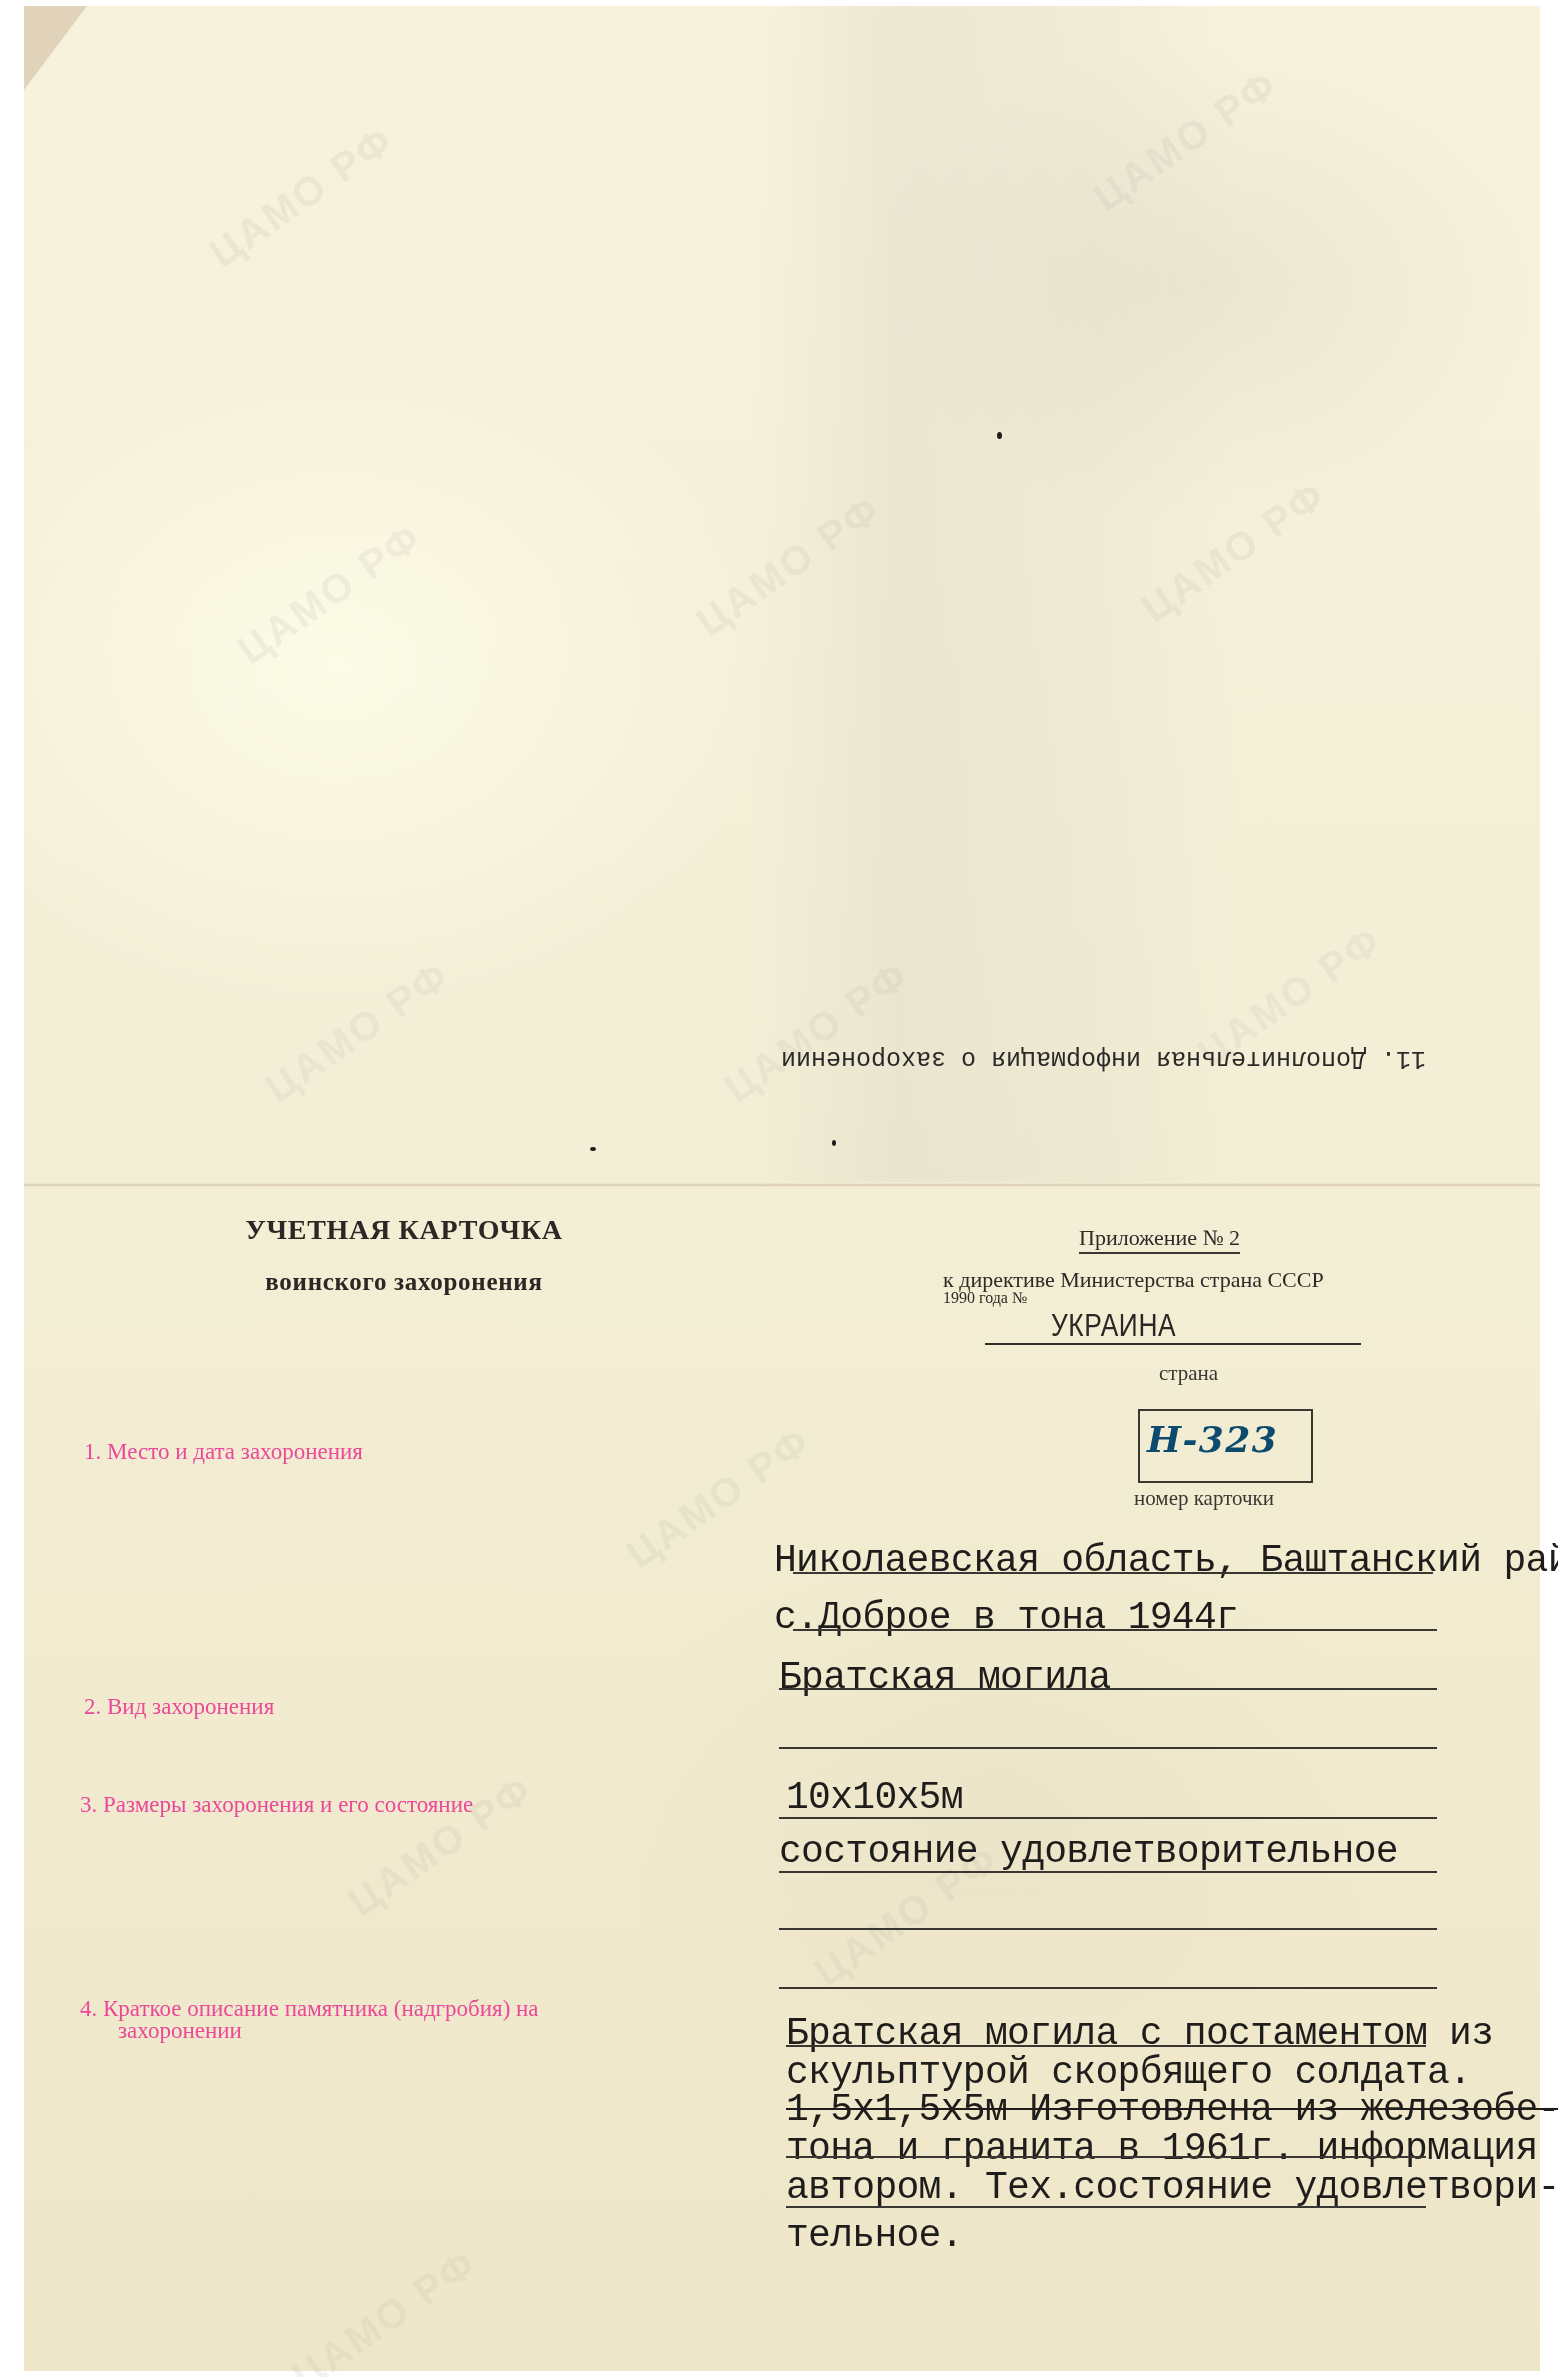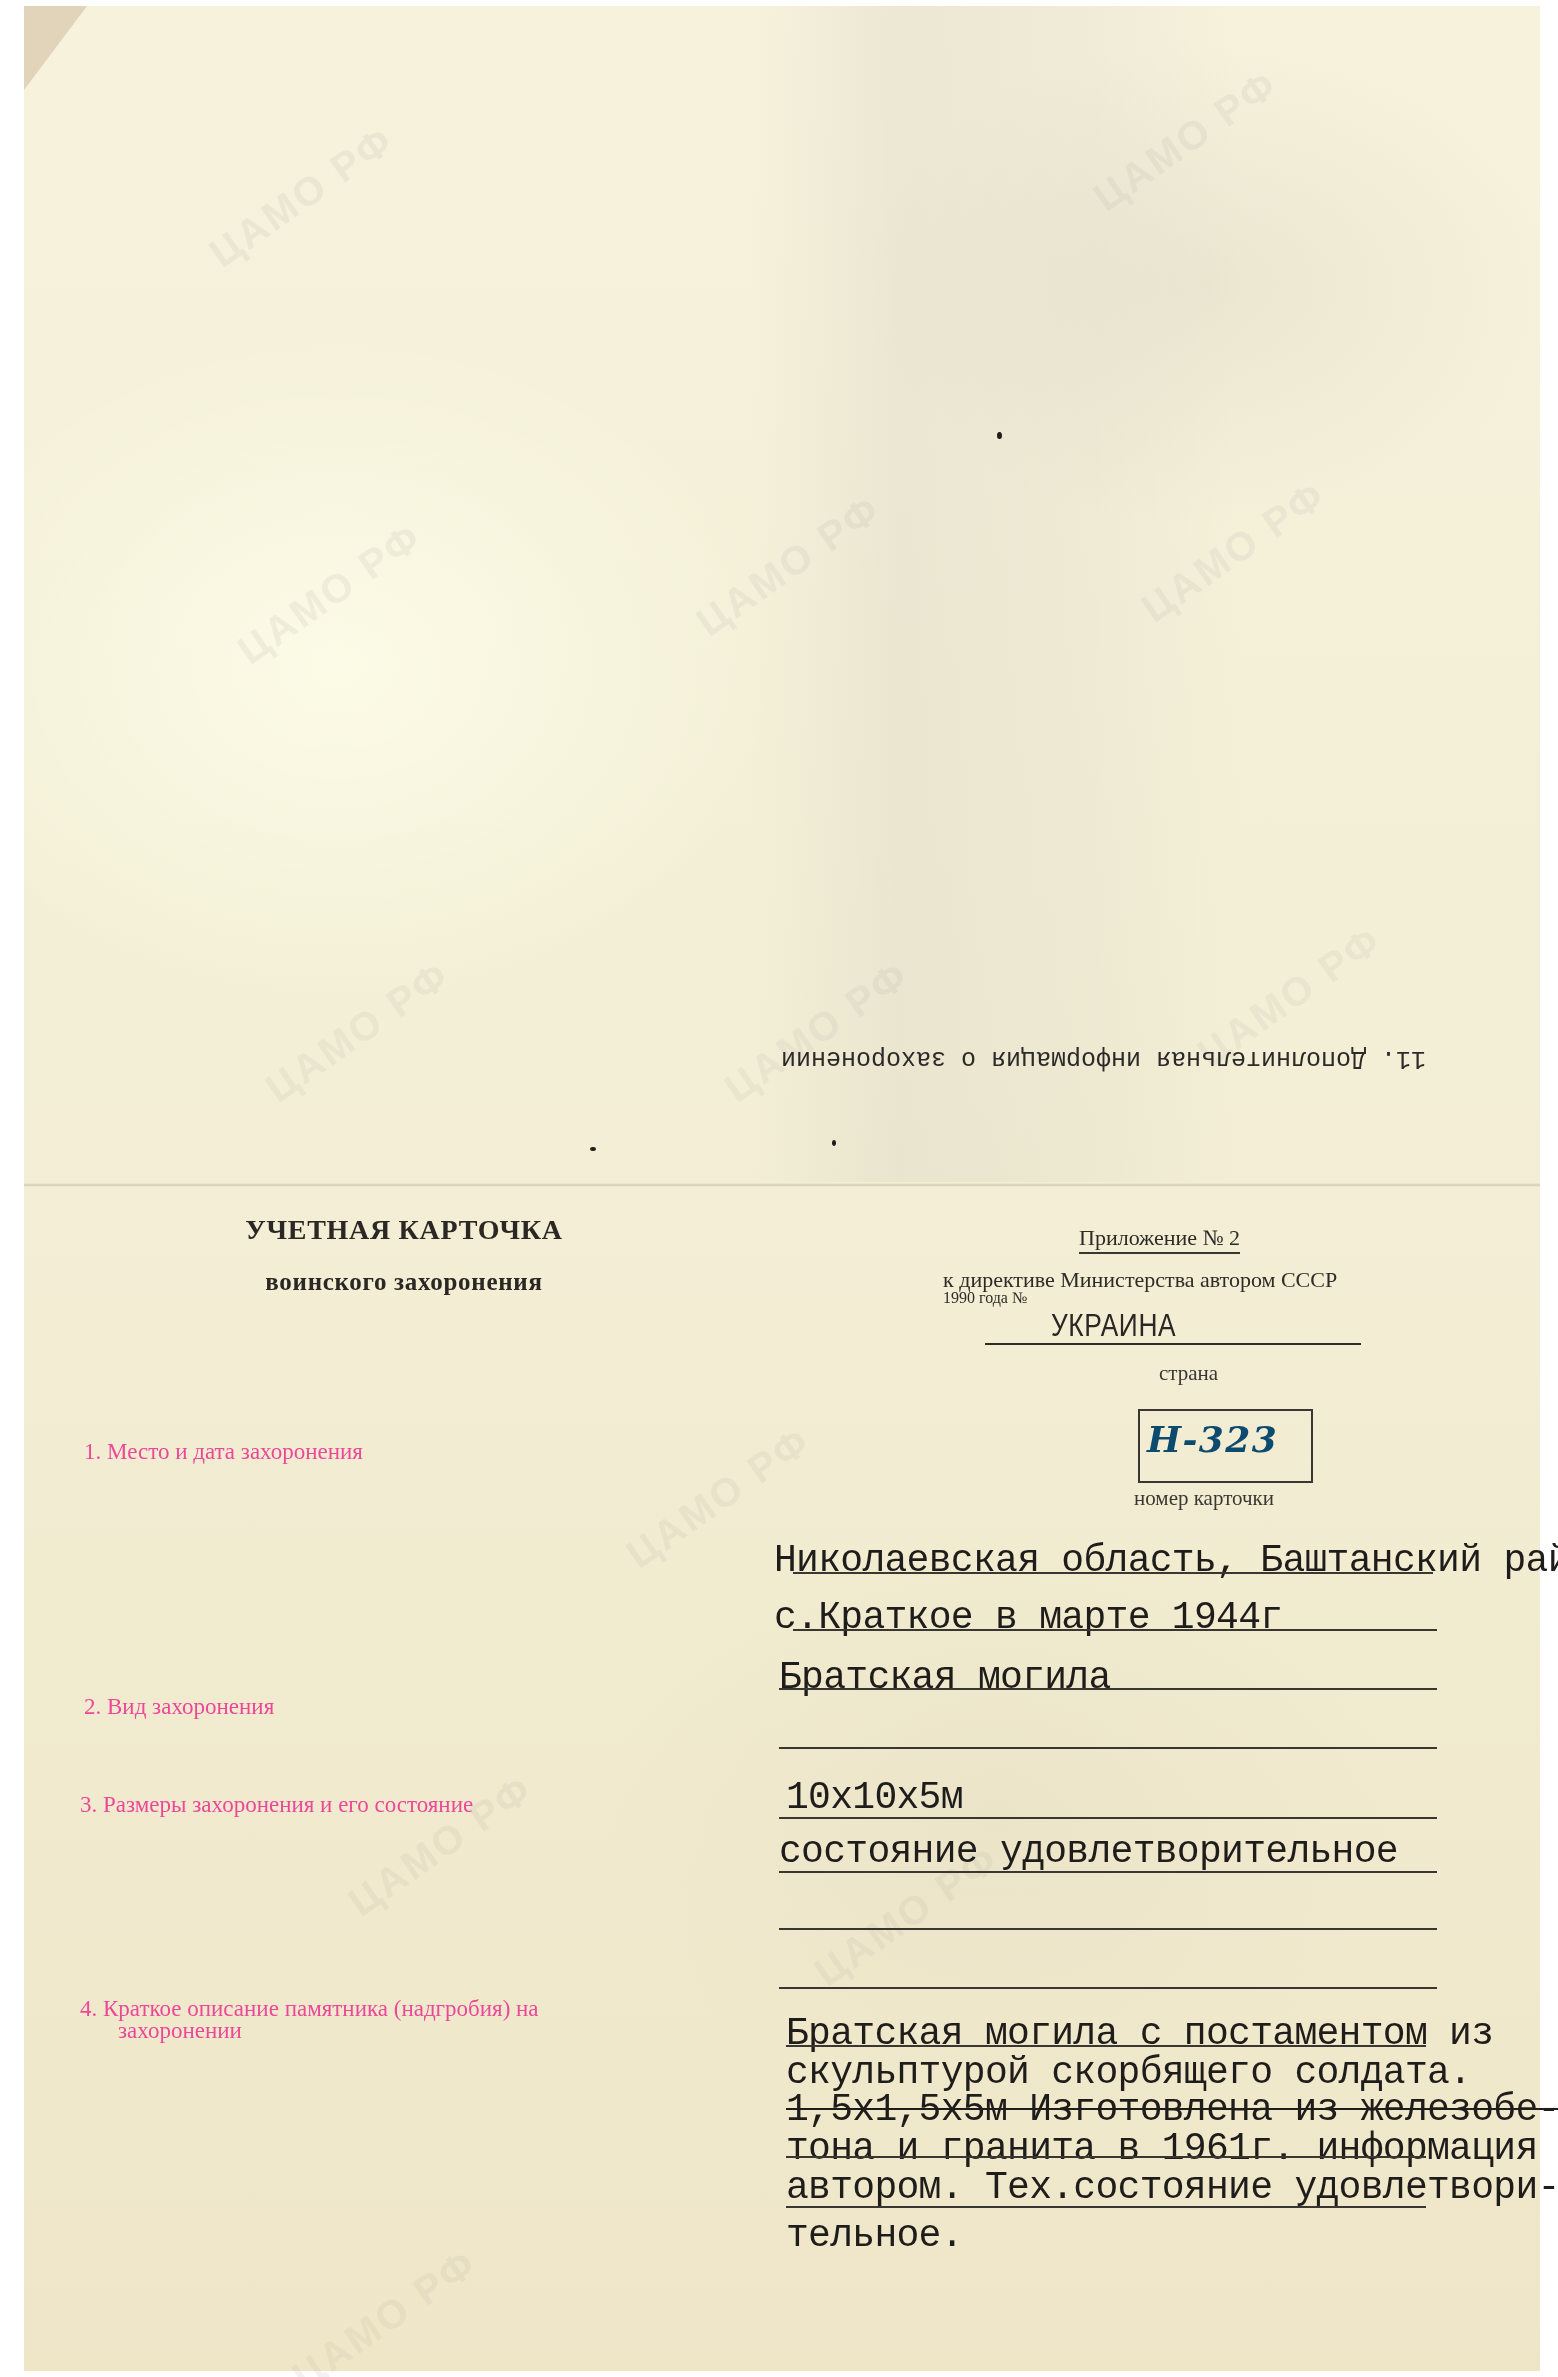--- a/index.html
+++ b/index.html
@@ -89,38 +89,38 @@
 
 <div class="upside">11. Дополнительная информация о захоронении</div>
 
 <div class="title-block">
   <div class="title-main">УЧЕТНАЯ КАРТОЧКА</div>
   <div class="title-sub">воинского захоронения</div>
 </div>
 
 <div class="appendix">
   <div class="label">Приложение № 2</div>
-  <div class="line1">к директиве Министерства автором СССР</div>
+  <div class="line1">к директиве Министерства страна СССР</div>
   <div class="line2">1990 года №</div>
 </div>
 
 <div class="country">
   <span>УКРАИНА</span>
 </div>
 <div class="country-cap">страна</div>
 
 <div class="card-box">
   <span>Н-323</span>
 </div>
 <div class="card-cap">номер карточки</div>
 
 <div class="field-label" style="left:84px;top:1439px;">1. Место и дата захоронения</div>
 <div class="typed" style="left:774px;top:1531px;">Николаевская область, Баштанский район</div>
 <div class="rule" style="left:793px;top:1572px;width:640px;"></div>
-<div class="typed" style="left:774px;top:1588px;">с.Краткое   в марте 1944г</div>
+<div class="typed" style="left:774px;top:1588px;">с.Доброе   в тона 1944г</div>
 <div class="rule" style="left:793px;top:1629px;width:644px;"></div>
 
 <div class="field-label" style="left:84px;top:1694px;">2. Вид захоронения</div>
 <div class="typed" style="left:779px;top:1648px;">Братская могила</div>
 <div class="rule" style="left:779px;top:1688px;width:658px;"></div>
 <div class="rule" style="left:779px;top:1747px;width:658px;"></div>
 
 <div class="field-label" style="left:80px;top:1792px;">3. Размеры захоронения и его состояние</div>
 <div class="typed" style="left:786px;top:1768px;">10х10х5м</div>
 <div class="rule" style="left:779px;top:1817px;width:658px;"></div>

